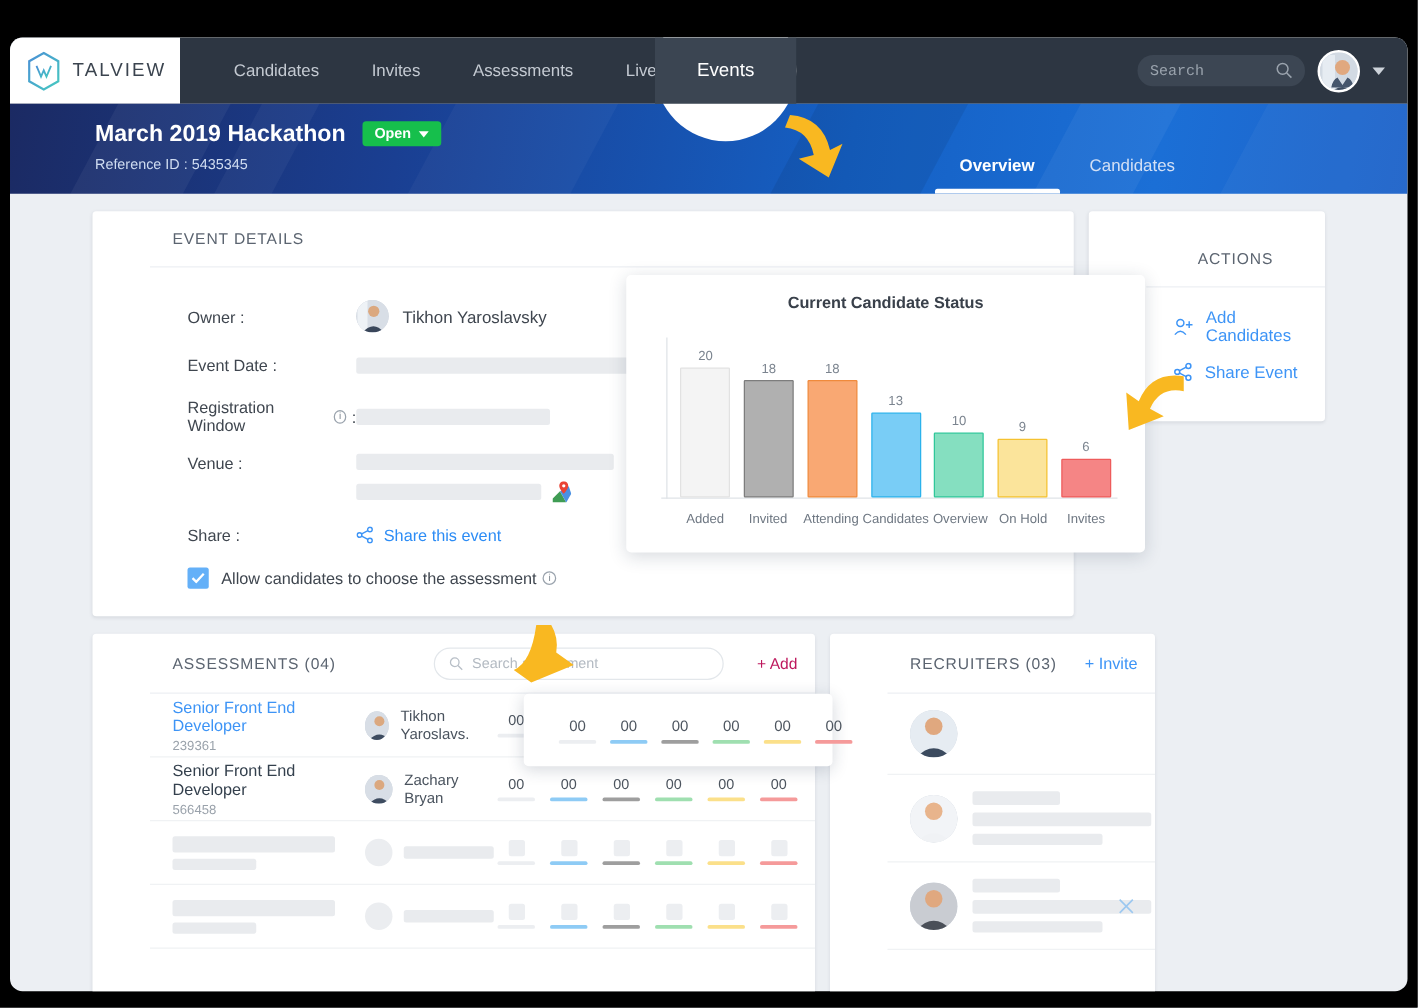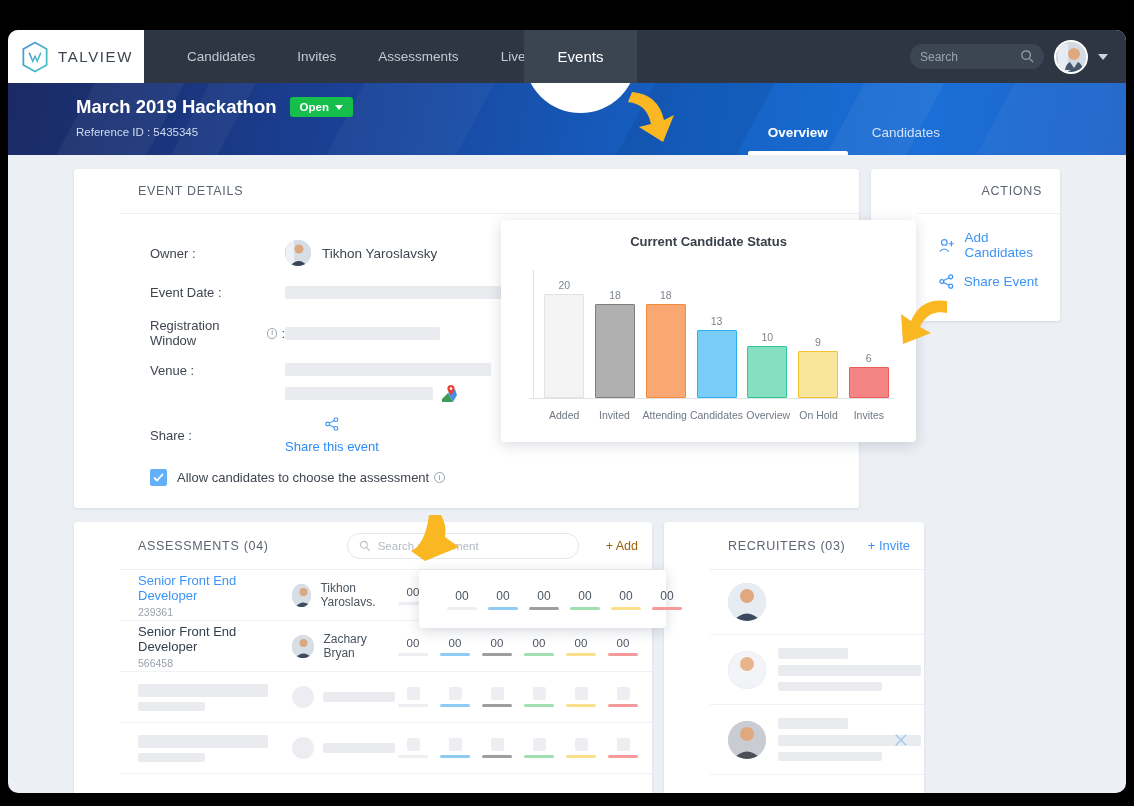--- a/index.html
+++ b/index.html
@@ -39,21 +39,21 @@
     white-space: nowrap;
   }
   .topright {
     position: absolute; right: 18px; top: 0; height: 53px;
     display: flex; align-items: center; gap: 10px;
   }
   .searchpill {
     width: 134px; height: 25px; border-radius: 13px; background: #3c4653;
     display: flex; align-items: center; padding: 0 10px; position: relative;
   }
-  .searchpill span { color: #9aa3ad; font-size: 12px; }
+  .searchpill span { color: #9aa3ad; font-size: 12px; font-family: Liberation Mono, monospace; }
   .search-ic { position: absolute; right: 9px; top: 5px; }
   .avatar-top {
     width: 34px; height: 34px; border-radius: 50%; overflow: hidden;
     border: 2px solid #fff; background: #cfd6de;
   }
   .caret-dn {
     width: 0; height: 0; border-left: 5px solid transparent;
     border-right: 5px solid transparent; border-top: 6px solid #cdd3da;
   }
 
@@ -120,35 +120,35 @@
   .row1 { display: flex; gap: 12px; padding: 0 66px 0 66px; align-items: flex-start; }
   .details-card { width: 840px; position: relative; }
   .details-body { padding: 26px 0 22px 30px; }
   .drow { display: flex; align-items: center; margin-bottom: 15px; min-height: 22px; }
   .dlabel { width: 135px; font-size: 13px; color: #3f464f; display:flex; align-items:center; gap:4px;}
   .dval { display: flex; align-items: center; gap: 11px; }
   .ownav { width: 26px; height: 26px; border-radius: 50%; overflow: hidden; background: #ccd3dc; }
   .owname { font-size: 13.5px; color: #3f464f; }
   .skel { background: #e9ebee; border-radius: 2px; height: 13px; }
   .linkblue { color: #2c8cf5; font-size: 13px; cursor: pointer; }
-  .share-line { display: flex; align-items: center; gap: 8px; flex-direction: column; }
+  .share-line { display: flex; align-items: center; gap: 8px; }
   .chk-line { display: flex; align-items: center; gap: 10px; margin-top: 8px; }
   .chkbox {
     width: 17px; height: 17px; border-radius: 2px; background: #64b0f8;
     display: flex; align-items: center; justify-content: center;
   }
   .chk-label { font-size: 13px; color: #3f464f; display:flex; align-items:center; gap:5px; }
   .info-i {
     width: 11px; height: 11px; border: 1px solid #9aa3ad; border-radius: 50%;
     font-size: 8px; color: #7d868f; display: inline-flex; align-items: center;
     justify-content: center; line-height: 1;
   }
 
   .actions-card { width: 200px; }
-  .actions-head { justify-content: flex-end; }
+  .actions-head { justify-content: center; margin-top: 16px; }
   .actions-body { padding: 16px 0 18px 22px; }
   .act-item { display: flex; align-items: center; gap: 10px; margin-bottom: 14px; cursor: pointer; }
   .act-label { color: #3d94f6; font-size: 13.5px; }
 
   
   .chart-pop {
     position: absolute; left: 427px; top: 51px; width: 415px; height: 222px;
     background: #fff; border-radius: 4px;
     box-shadow: 0 3px 14px rgba(30,45,70,0.17); z-index: 12; padding: 14px 0 0 0;
   }
@@ -165,21 +165,21 @@
 
   
   .row2 { display: flex; gap: 12px; padding: 14px 66px 0 66px; align-items: flex-start; position: relative; }
   .assess-card { width: 578px; height: 310px; position: relative; }
   .assess-head { display: flex; align-items: center; padding: 0 14px 0 18px; height: 48px; border-bottom: 1px solid #edf0f3; }
   .assess-search {
     width: 232px; height: 26px; border-radius: 13px; border: 1px solid #e3e7eb;
     margin-left: 78px; display: flex; align-items: center; padding: 0 11px; gap: 7px;
   }
   .assess-search span { color: #b3bac2; font-size: 11.5px; }
-  .add-link { color: #a16207; font-size: 12.5px; margin-left: auto; cursor: pointer; }
+  .add-link { color: #be185d; font-size: 12.5px; margin-left: auto; cursor: pointer; }
 
   .arow { display: flex; align-items: center; height: 51px; border-bottom: 1px solid #f0f2f4; padding: 0 14px 0 18px; }
   .arow .atitle { width: 212px; }
   .at-name { font-size: 13px; color: #34404d; }
   .at-name.blue { color: #3d94f6; }
   .at-id { font-size: 10.5px; color: #9aa2ab; margin-top: 3px; }
   .arec { display: flex; align-items: center; gap: 9px; width: 145px; }
   .arec-av { width: 23px; height: 23px; border-radius: 50%; overflow: hidden; background: #ccd3dc; }
   .arec-name { font-size: 12px; color: #4a535e; }
   .astats { display: flex; gap: 12px; margin-left: auto; }

